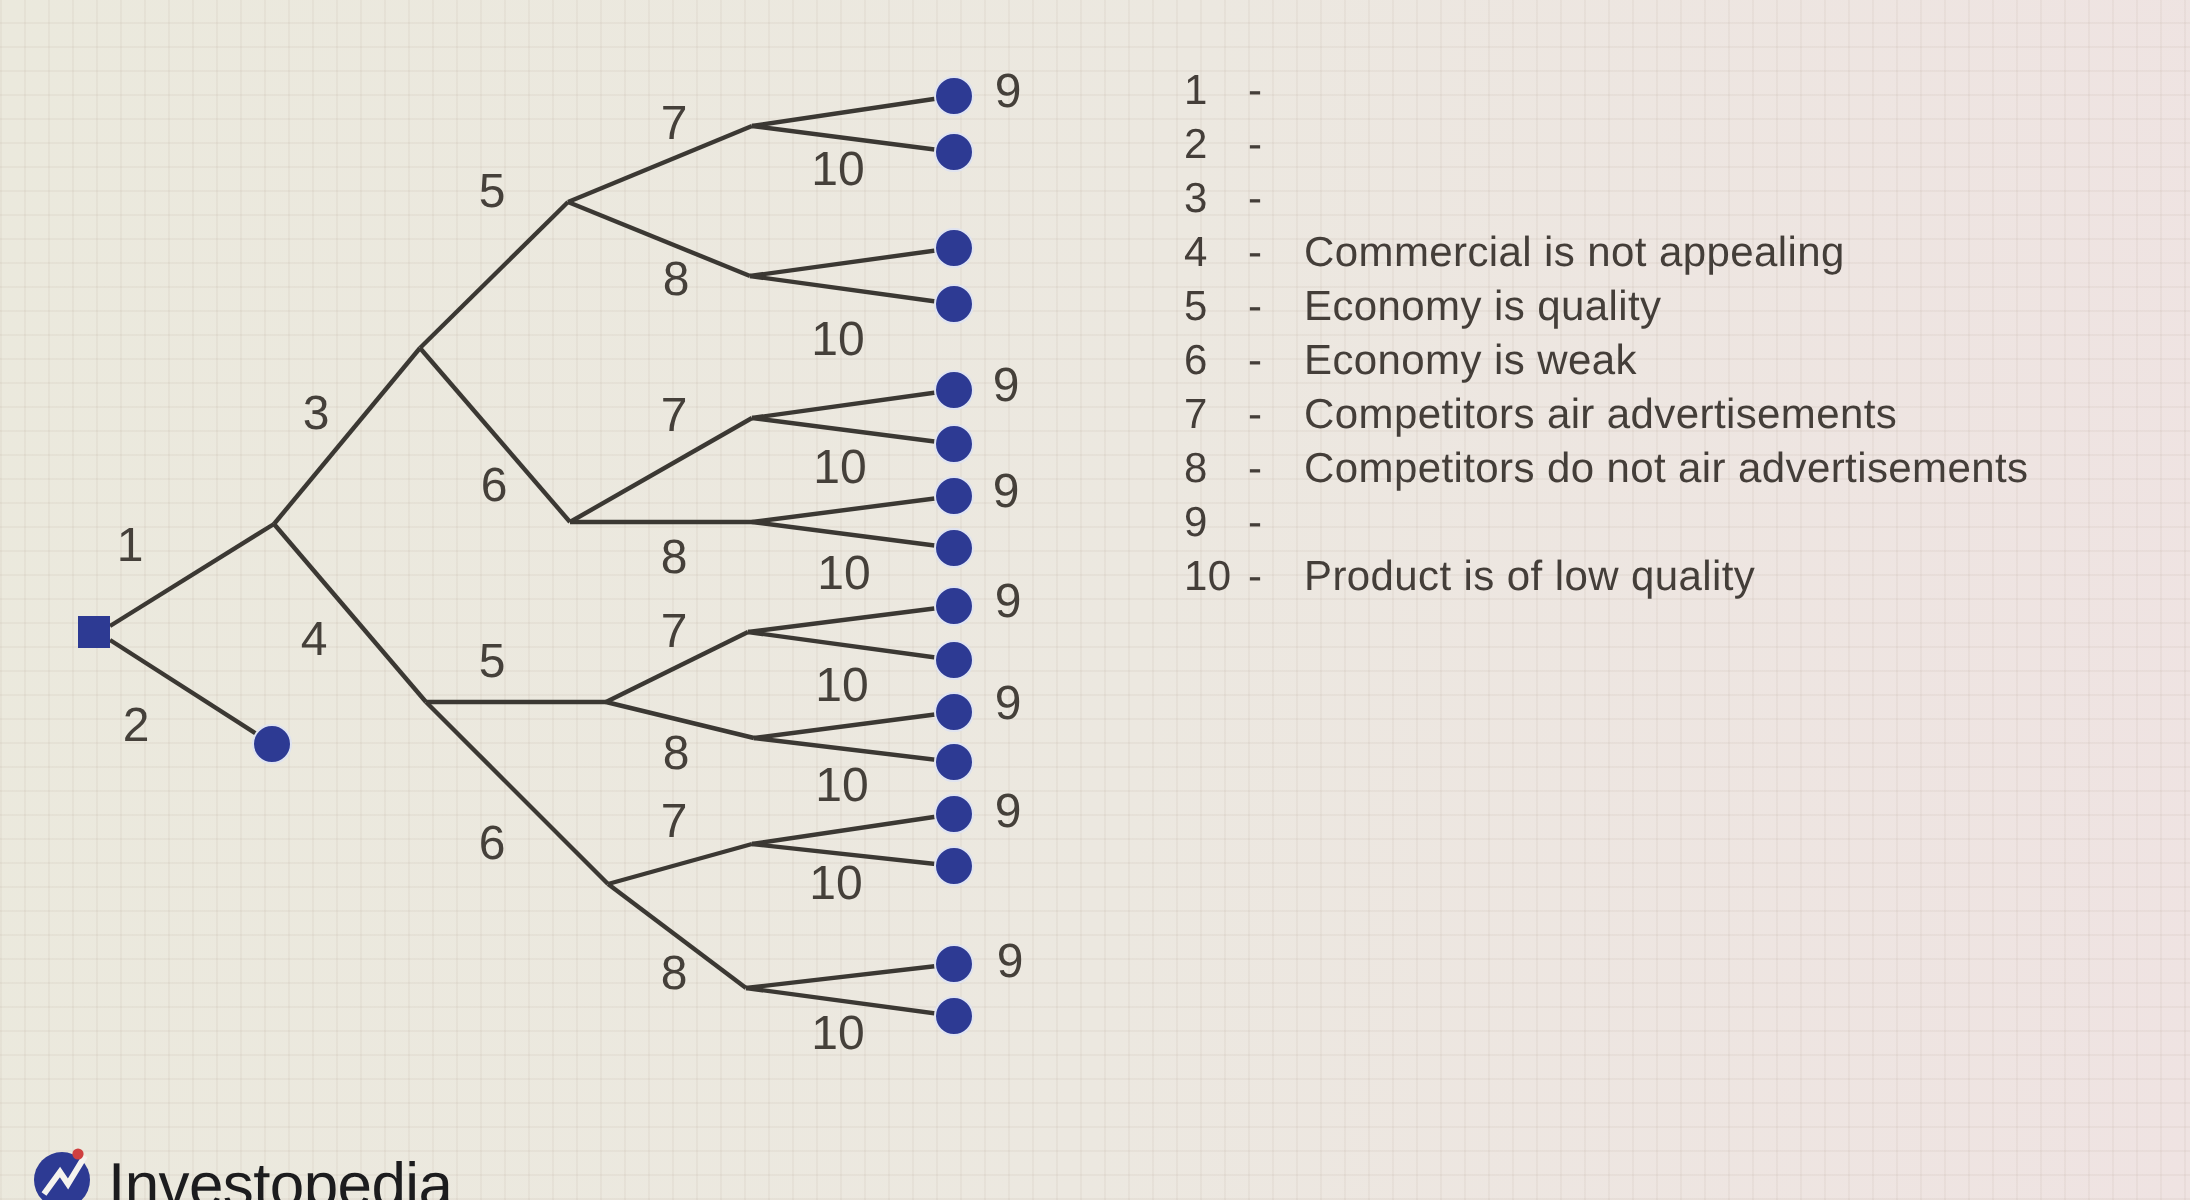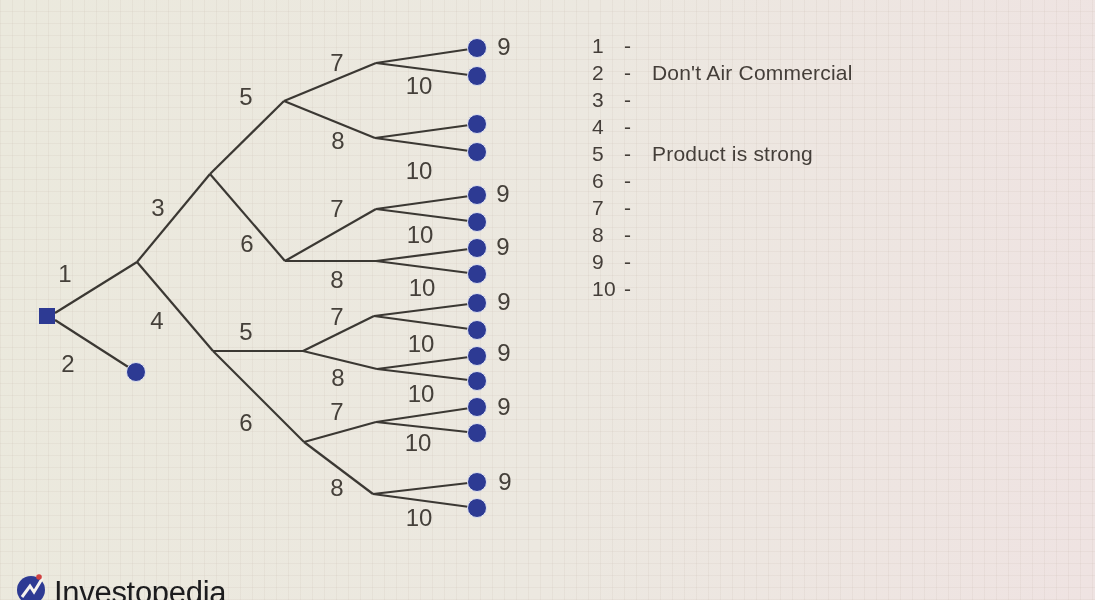--- a/index.html
+++ b/index.html
@@ -144,54 +144,58 @@
   </svg>
 
 <div class="legend">
   <div class="legend-row">
     <span class="lnum">1</span>
     <span class="ldash">-</span>
   </div>
   <div class="legend-row">
     <span class="lnum">2</span>
     <span class="ldash">-</span>
-    <span class="ltext">Don't Air Commercial</span>
   </div>
   <div class="legend-row">
     <span class="lnum">3</span>
     <span class="ldash">-</span>
   </div>
   <div class="legend-row">
     <span class="lnum">4</span>
     <span class="ldash">-</span>
+    <span class="ltext">Commercial is not appealing</span>
   </div>
   <div class="legend-row">
     <span class="lnum">5</span>
     <span class="ldash">-</span>
-    <span class="ltext">Product is strong</span>
+    <span class="ltext">Economy is quality</span>
   </div>
   <div class="legend-row">
     <span class="lnum">6</span>
     <span class="ldash">-</span>
+    <span class="ltext">Economy is weak</span>
   </div>
   <div class="legend-row">
     <span class="lnum">7</span>
     <span class="ldash">-</span>
+    <span class="ltext">Competitors air advertisements</span>
   </div>
   <div class="legend-row">
     <span class="lnum">8</span>
     <span class="ldash">-</span>
+    <span class="ltext">Competitors do not air advertisements</span>
   </div>
   <div class="legend-row">
     <span class="lnum">9</span>
     <span class="ldash">-</span>
   </div>
   <div class="legend-row">
     <span class="lnum">10</span>
     <span class="ldash">-</span>
+    <span class="ltext">Product is of low quality</span>
   </div>
 </div>
 
 <div class="logo">
   <svg width="32" height="29" viewBox="0 0 32 29">
     <circle cx="16" cy="19" r="14" fill="#2d3a93"></circle>
     <polyline points="7,26 15,15 19,21 27.5,7" fill="none" stroke="#f5f3ee" stroke-width="3"></polyline>
     <circle cx="24" cy="6" r="2.8" fill="#cf4040"></circle>
   </svg>
   <div class="logo-text">Investopedia</div>

